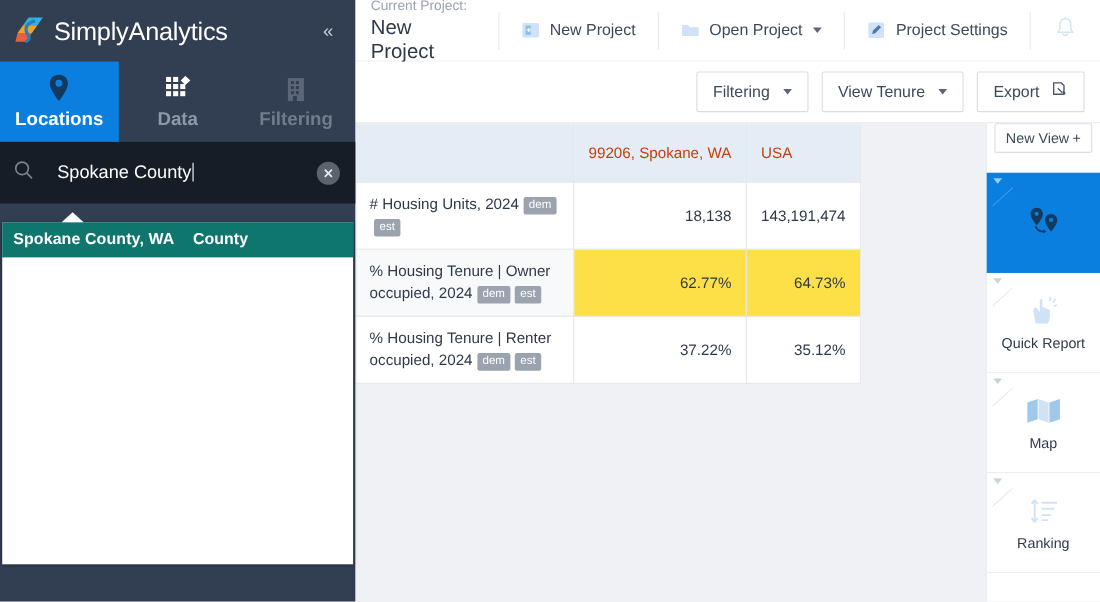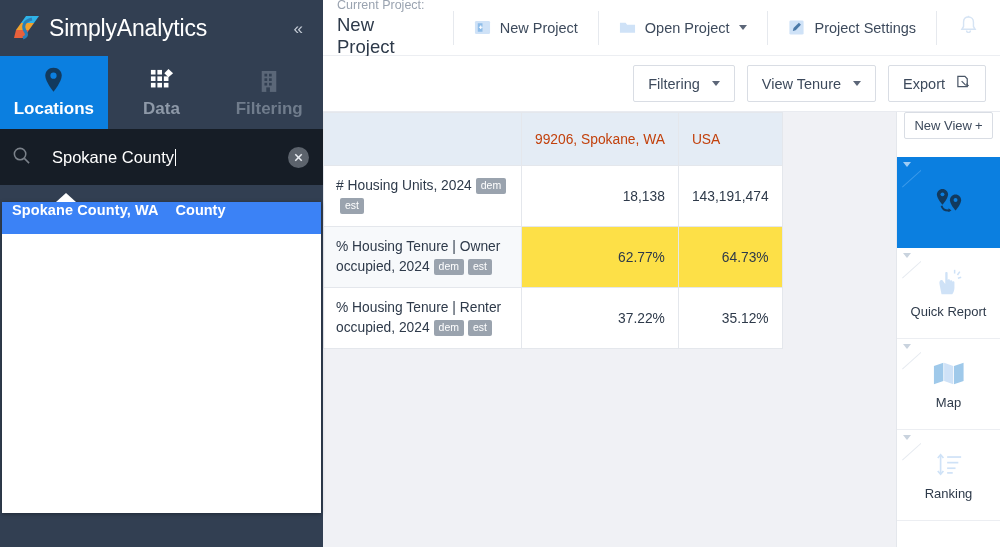--- a/index.html
+++ b/index.html
@@ -77,22 +77,22 @@
     box-shadow: 0 1px 4px rgba(0,0,0,.35);
   }
   .pop-arrow {
     position: absolute; left: 54px; top: -9px;
     width: 0; height: 0;
     border-left: 10px solid transparent;
     border-right: 10px solid transparent;
     border-bottom: 9px solid #ffffff;
   }
   .result-row {
-    height: 32px; background: #3b82f6; display: flex;
-    padding: 0 10px; cursor: pointer;
+    height: 32px; background: #0f766e; display: flex;
+    align-items: center; padding: 0 10px; cursor: pointer;
   }
   .result-name {
     color: #ffffff; font-size: 14.5px; font-weight: 700;
     letter-spacing: .1px;
   }
   .result-type {
     color: #ffffff; font-size: 14.5px; font-weight: 700;
     margin-left: 17px;
   }
 

